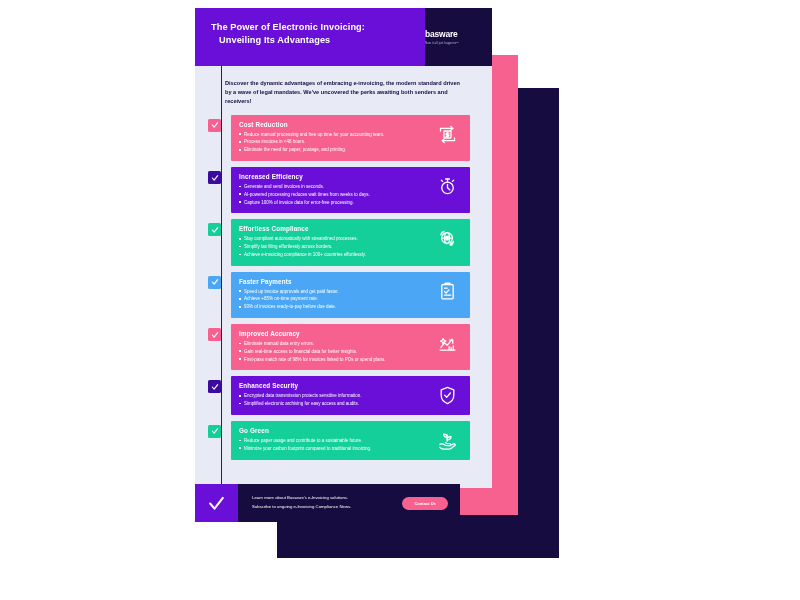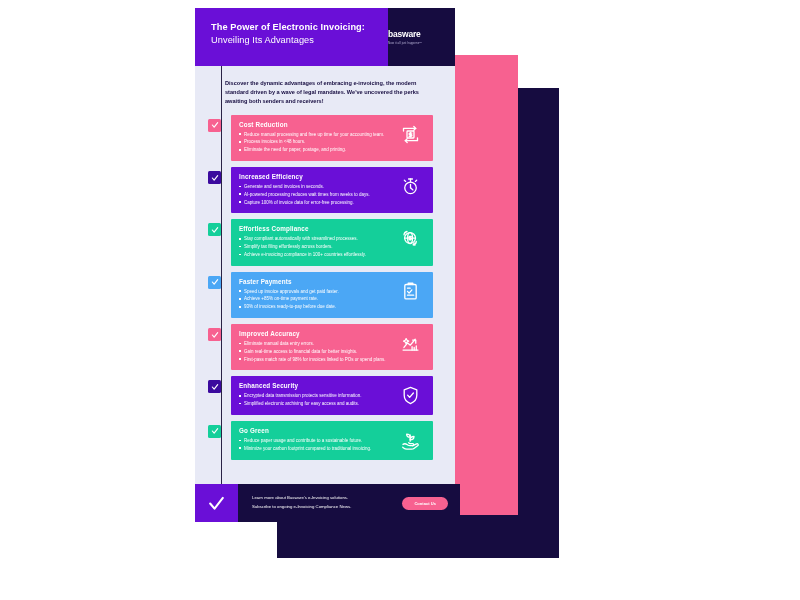--- a/index.html
+++ b/index.html
@@ -35,21 +35,21 @@
     width: 278px;
     height: 460px;
     background: #f76190;
   }
 
   
   .sheet {
     position: absolute;
     left: 195px;
     top: 8px;
-    width: 260px;
+    width: 297px;
     height: 480px;
     background: #e8eaf6;
   }
 
   
   .header {
     position: relative;
     display: flex;
     height: 58px;
     width: 100%;
@@ -63,23 +63,24 @@
   .header-title-line1 {
     color: #ffffff;
     font-size: 9.2px;
     font-weight: bold;
     line-height: 1.45;
     letter-spacing: 0.1px;
   }
   .header-title-line2 {
     color: #ffffff;
     font-size: 9.2px;
-    font-weight: normal;
+    font-weight: bold;
     line-height: 1.45;
     letter-spacing: 0.1px;
+    margin-left: 8px;
   }
   .header-logo-block {
     width: 67px;
     background: #160c40;
     display: flex;
     flex-direction: column;
     justify-content: center;
   }
   .logo-word {
     color: #ffffff;

